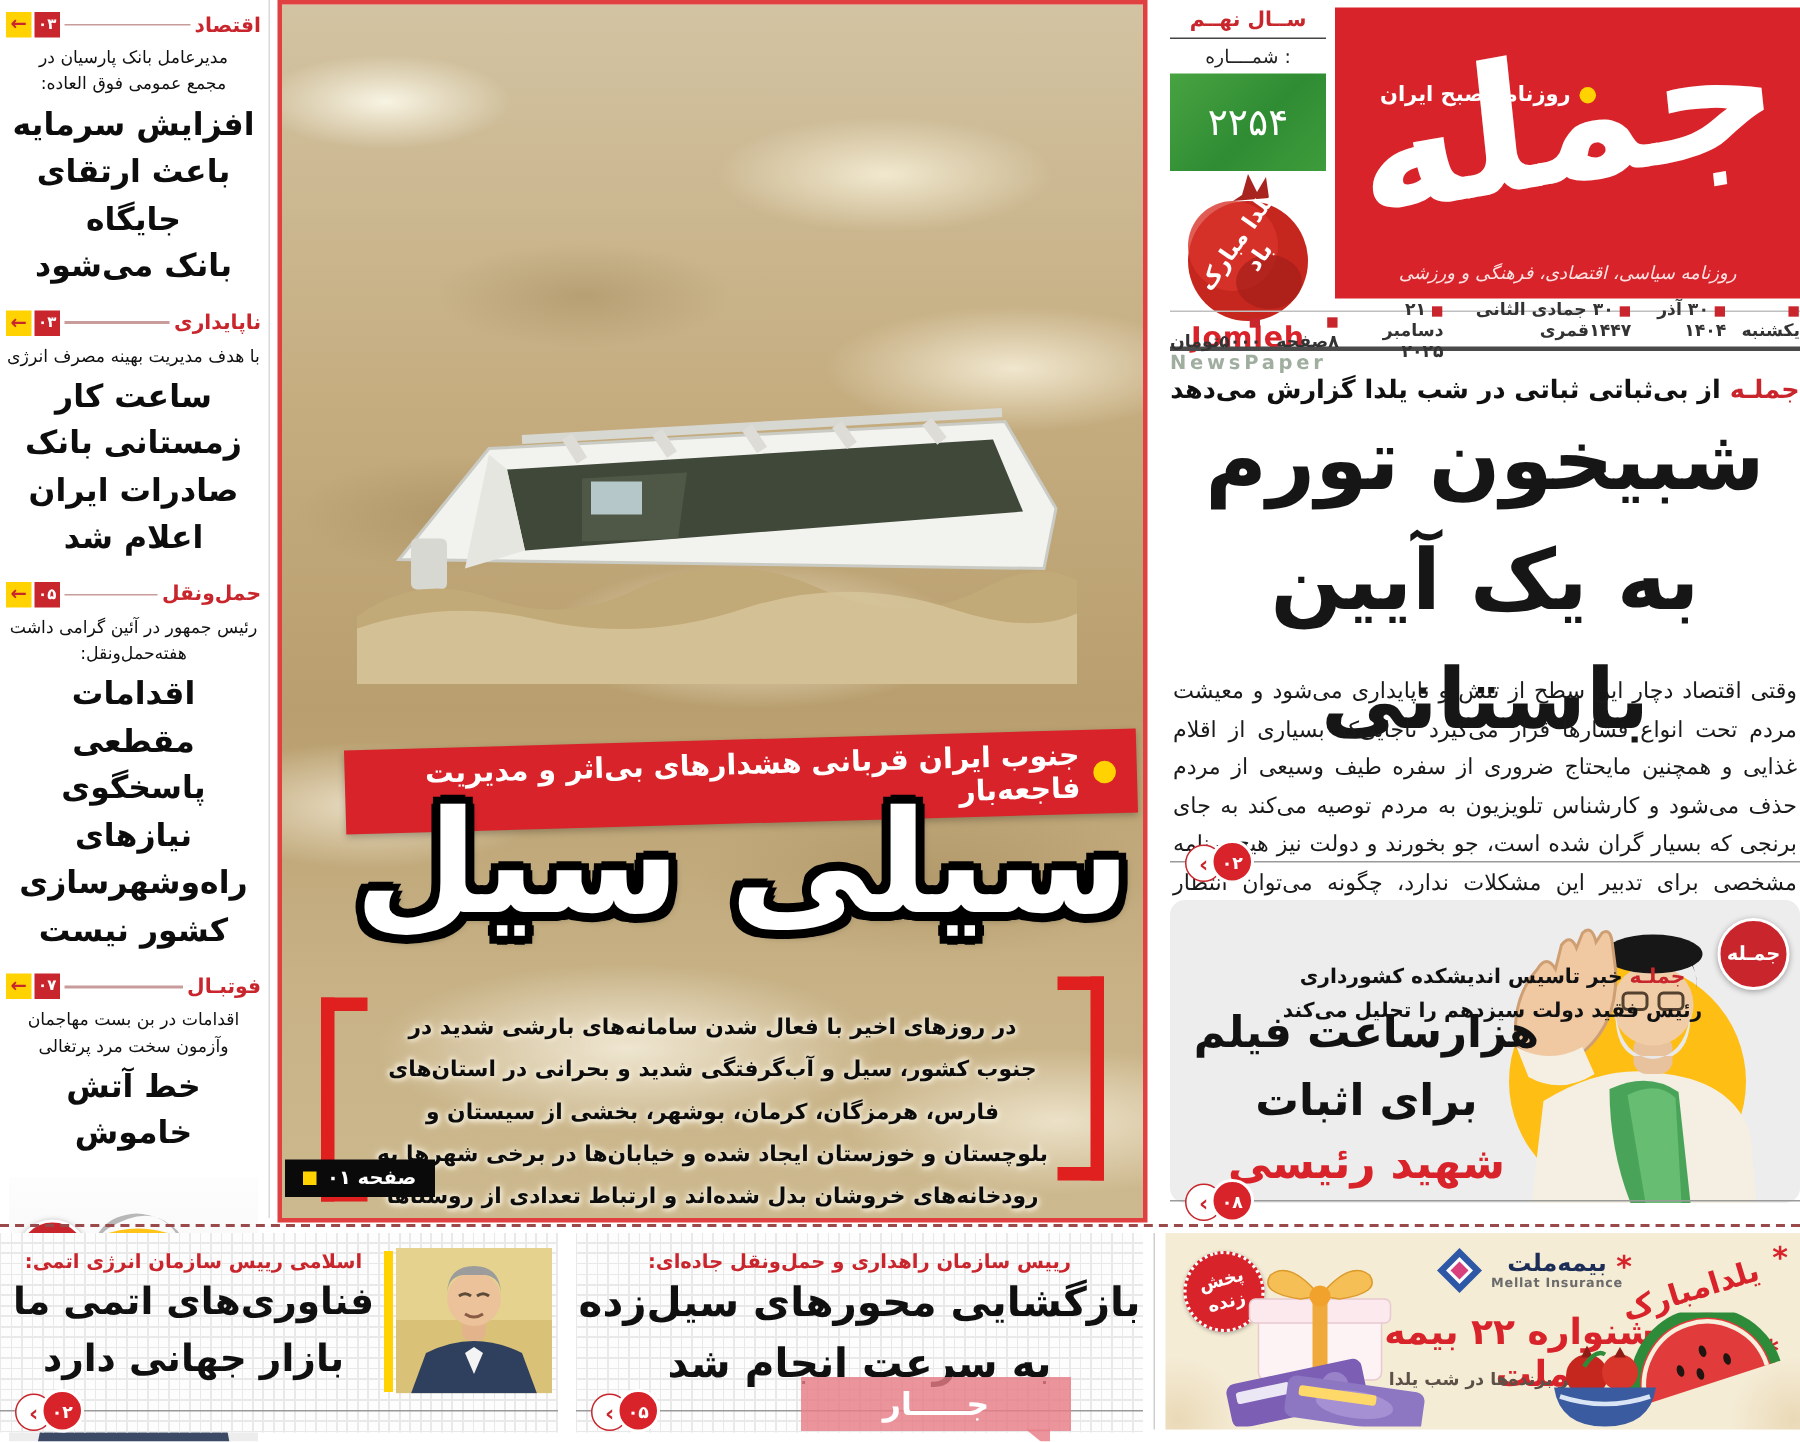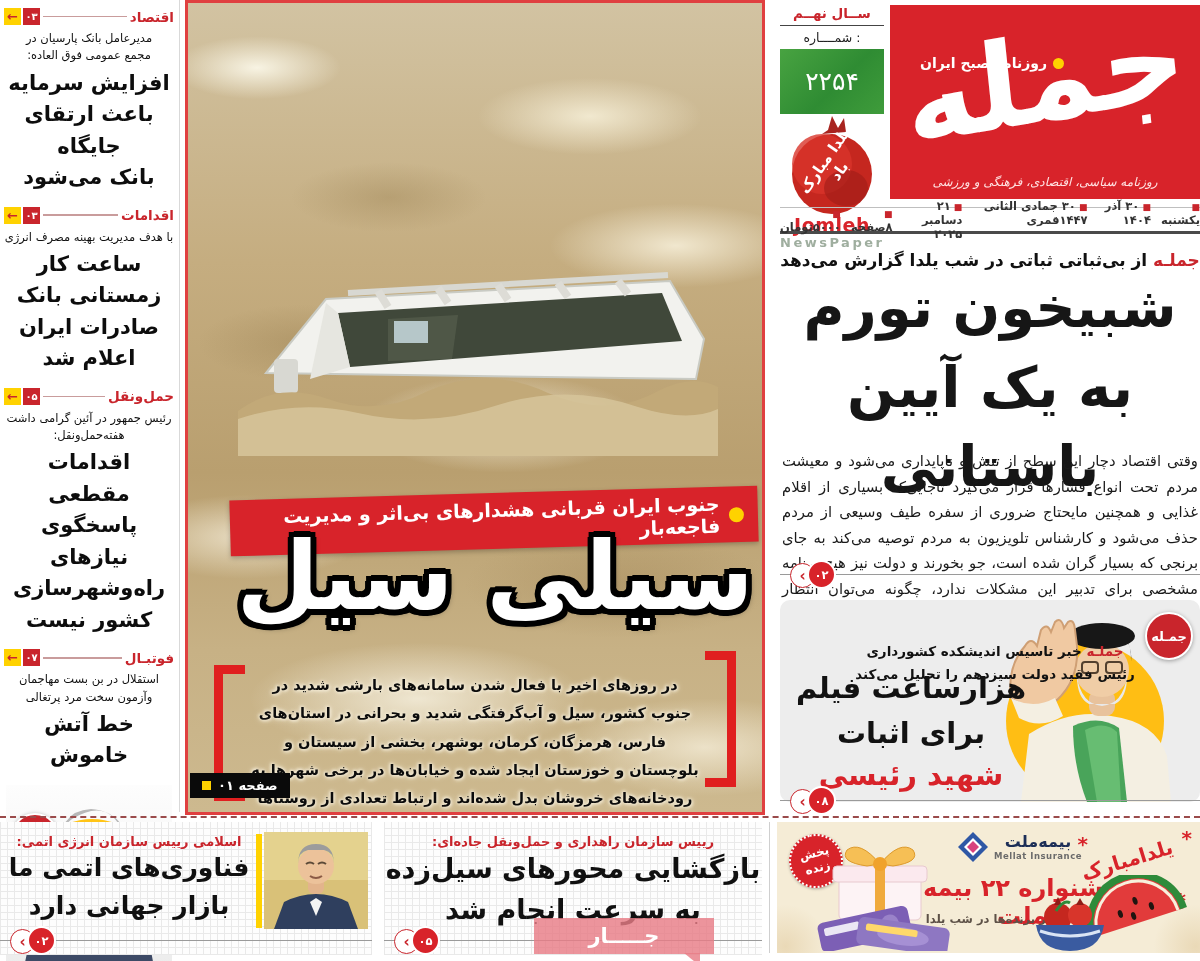--- a/index.html
+++ b/index.html
@@ -144,21 +144,21 @@
       <div class="side-headline ml rtl">افزایش سرمایه
 باعث ارتقای جایگاه
 بانک می‌شود</div>
     </div>
 
     <div class="side-item">
       <div class="side-head">
         <span class="badge-sq arrow-box">←</span>
         <span class="badge-sq page-box">۰۳</span>
         <span class="head-line"></span>
-        <span class="side-cat">اقدامات</span>
+        <span class="side-cat">ناپایداری</span>
       </div>
       <div class="side-kicker ml rtl">با هدف مدیریت بهینه مصرف انرژی</div>
       <div class="side-headline ml rtl">ساعت کار
 زمستانی بانک
 صادرات ایران
 اعلام شد</div>
     </div>
 
     <div class="side-item">
       <div class="side-head">
@@ -175,21 +175,21 @@
 کشور نیست</div>
     </div>
 
     <div class="side-item">
       <div class="side-head">
         <span class="badge-sq arrow-box">←</span>
         <span class="badge-sq page-box">۰۷</span>
         <span class="head-line"></span>
         <span class="side-cat">فوتبـال</span>
       </div>
-      <div class="side-kicker ml rtl">استقلال در بن بست مهاجمان
+      <div class="side-kicker ml rtl">اقدامات در بن بست مهاجمان
 وآزمون سخت مرد پرتغالی</div>
       <div class="side-headline ml rtl">خط آتش
 خاموش</div>
     </div>
 
     <div class="coach">
       <div class="coach-circle"></div>
       <svg width="166" height="182" viewBox="0 0 166 182">
         <path d="M18 182 L30 126 Q55 104 83 106 Q115 104 138 128 L148 182 Z" fill="#3d4a66"></path>
         <rect x="74" y="86" width="22" height="26" rx="8" fill="#e3af88"></rect>

